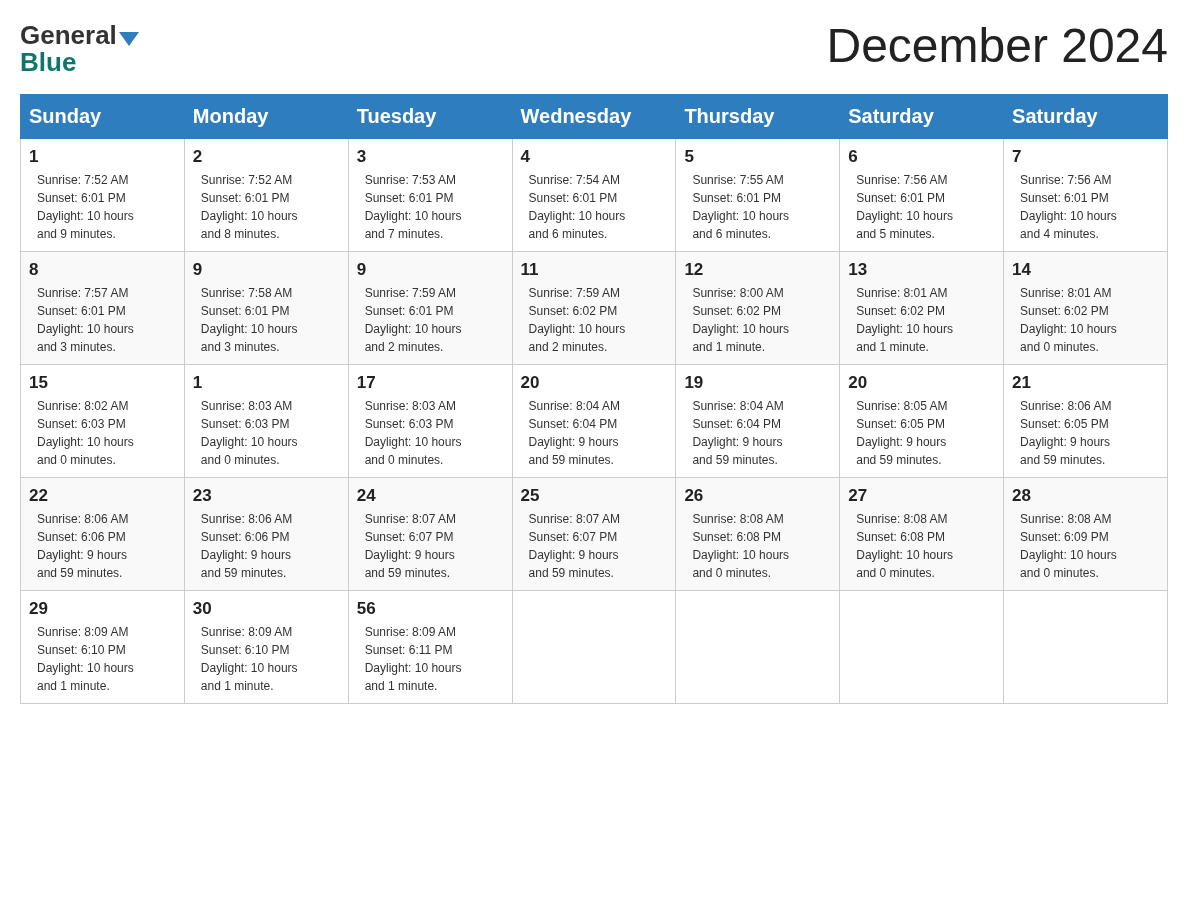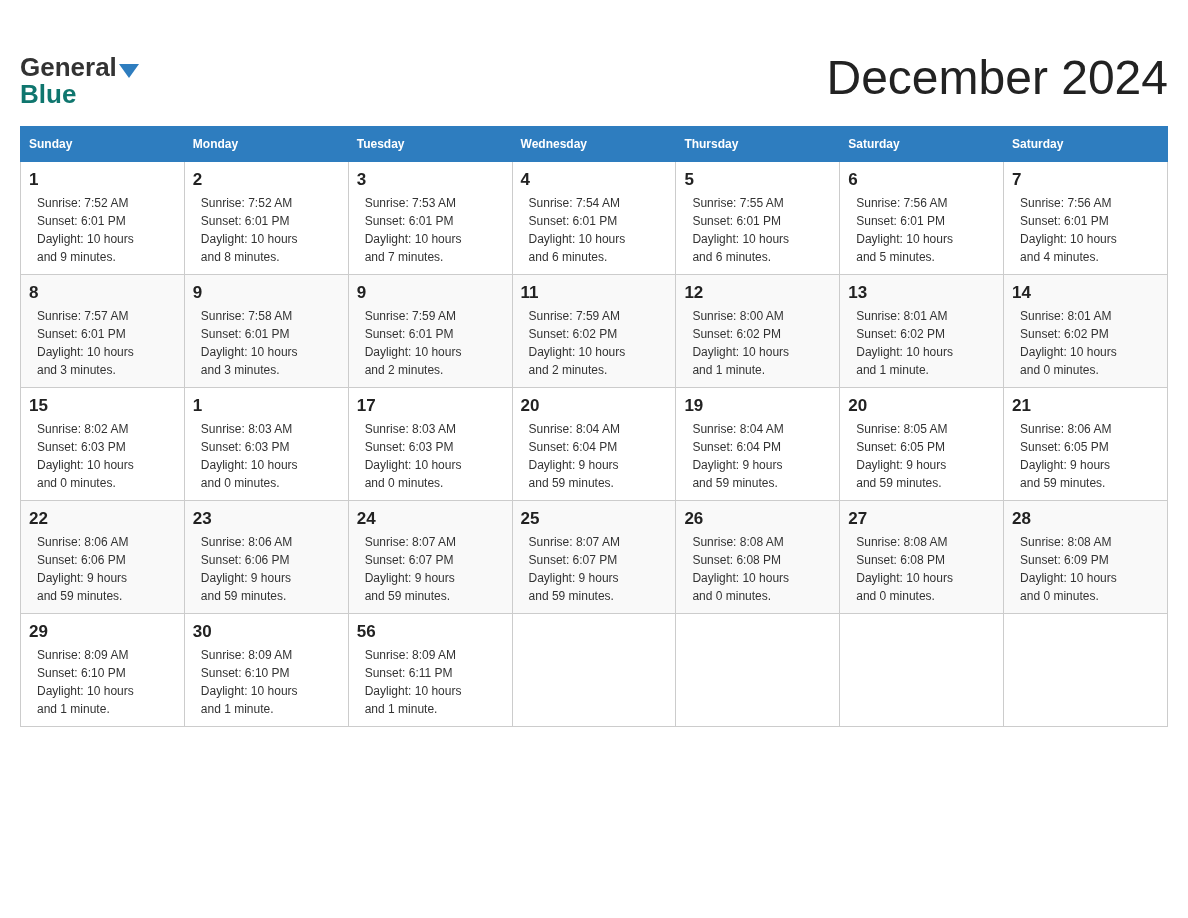--- a/index.html
+++ b/index.html
@@ -8,21 +8,20 @@
       background: #fff;
       padding: 20px;
       width: 1188px;
       min-height: 918px;
     }
     .header {
       display: flex;
       justify-content: space-between;
       align-items: flex-start;
       margin-bottom: 16px;
-      margin-top: 32px;
     }
     .title-block {
       text-align: right;
     }
     .calendar-title {
       font-size: 48px;
       font-weight: normal;
       color: #222;
       line-height: 1.1;
     }
@@ -32,21 +31,21 @@
       margin-top: 4px;
     }
     table {
       width: 100%;
       border-collapse: collapse;
       table-layout: fixed;
     }
     thead tr th {
       background-color: #2e7dbf;
       color: #fff;
-      font-size: 12px;
+      font-size: 20px;
       font-weight: bold;
       padding: 10px 8px;
       text-align: left;
       border: 1px solid #2e7dbf;
     }
     tbody tr td {
       vertical-align: top;
       padding: 8px;
       border: 1px solid #ccc;
       font-size: 12.5px;

